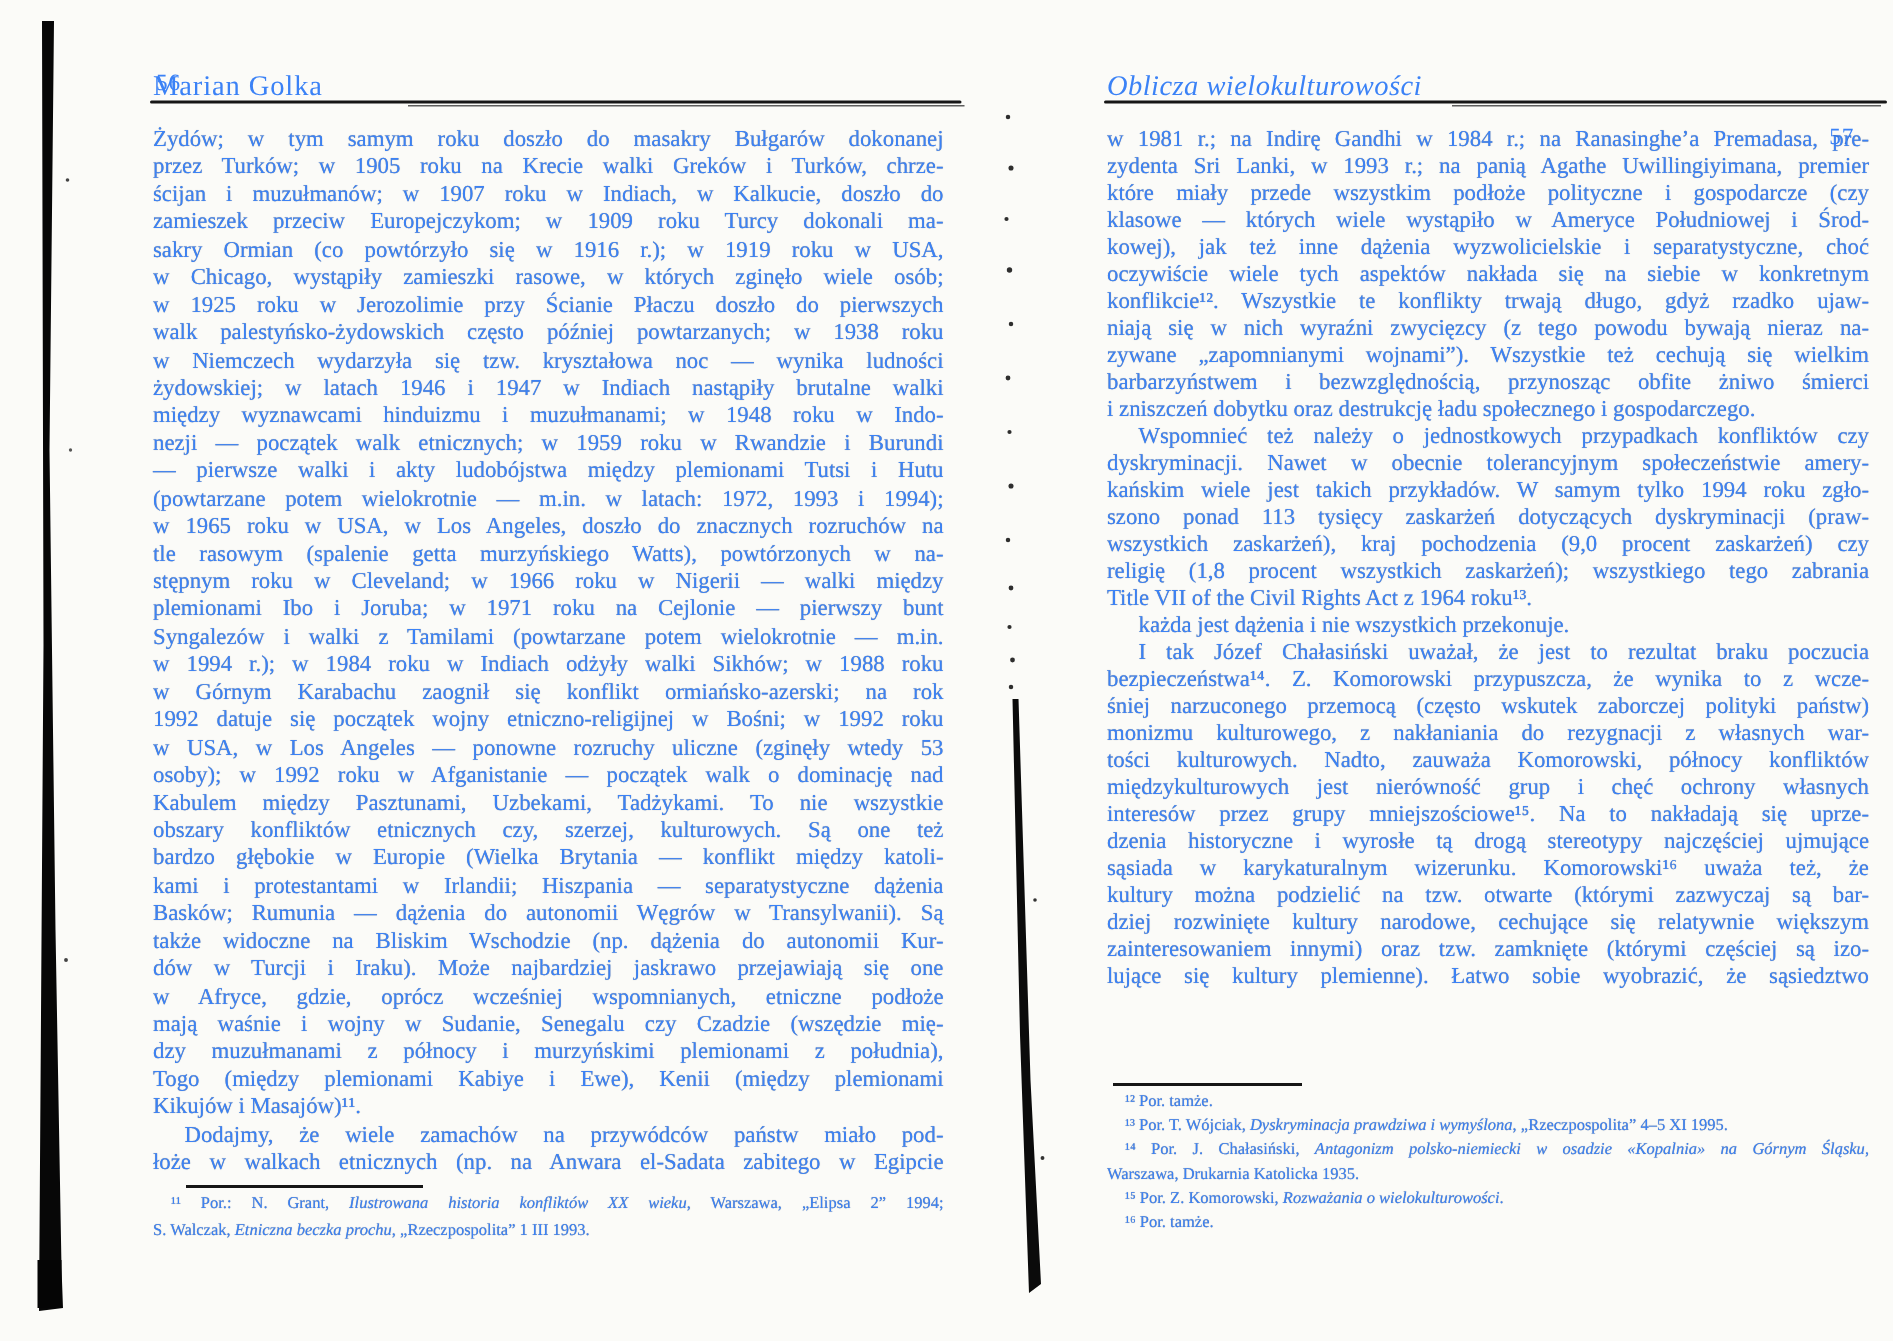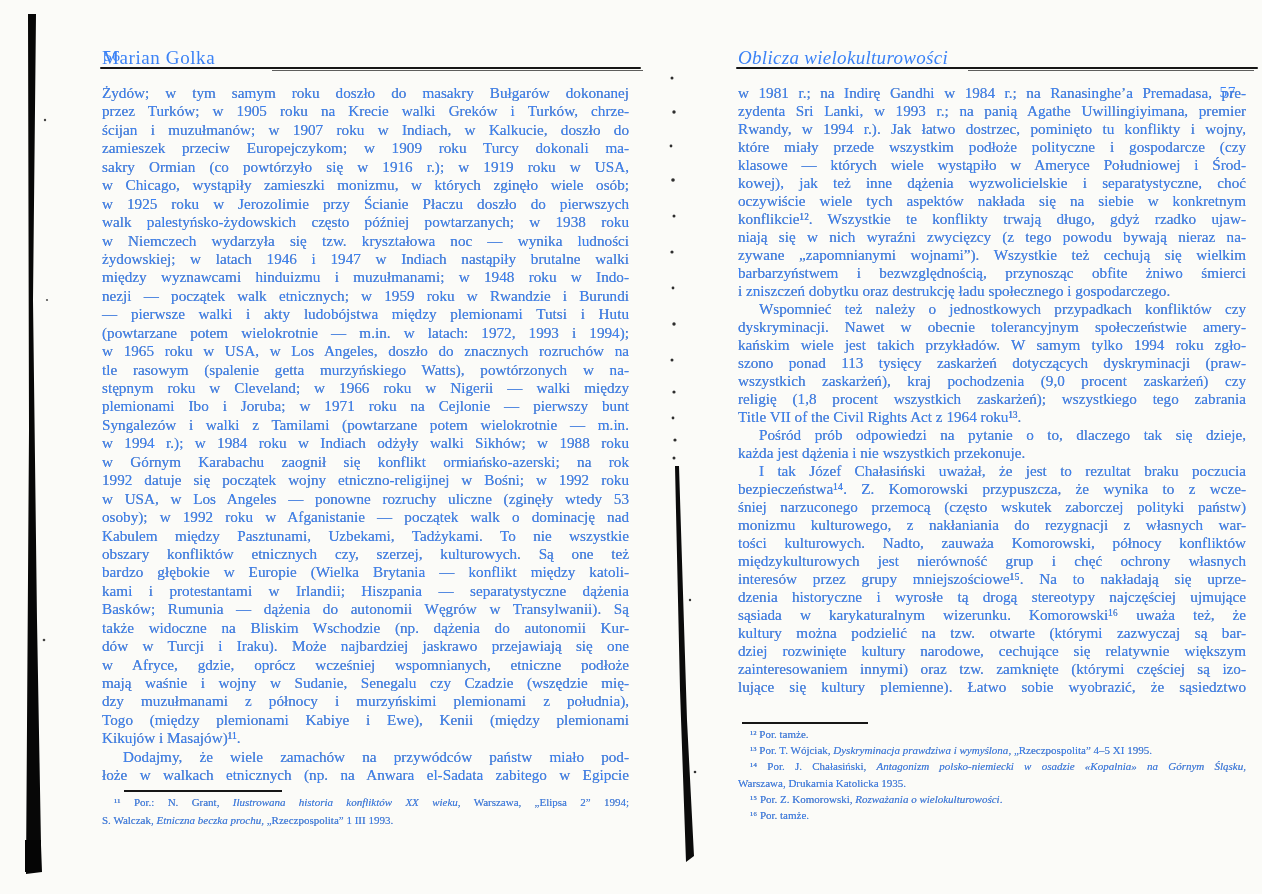--- a/index.html
+++ b/index.html
@@ -73,21 +73,21 @@
     <div class="runhead">Marian Golka</div>
     <div class="rule-main"></div>
     <div class="rule-sub"></div>
     <div class="bodytext">
         <div class="para">
           <div class="tline">Żydów; w tym samym roku doszło do masakry Bułgarów dokonanej</div>
           <div class="tline">przez Turków; w 1905 roku na Krecie walki Greków i Turków, chrze-</div>
           <div class="tline">ścijan i muzułmanów; w 1907 roku w Indiach, w Kalkucie, doszło do</div>
           <div class="tline">zamieszek przeciw Europejczykom; w 1909 roku Turcy dokonali ma-</div>
           <div class="tline">sakry Ormian (co powtórzyło się w 1916 r.); w 1919 roku w USA,</div>
-          <div class="tline">w Chicago, wystąpiły zamieszki monizmu, w których zginęło wiele osób;</div>
+          <div class="tline">w Chicago, wystąpiły zamieszki rasowe, w których zginęło wiele osób;</div>
           <div class="tline">w 1925 roku w Jerozolimie przy Ścianie Płaczu doszło do pierwszych</div>
           <div class="tline">walk palestyńsko-żydowskich często później powtarzanych; w 1938 roku</div>
           <div class="tline">w Niemczech wydarzyła się tzw. kryształowa noc — wynika ludności</div>
           <div class="tline">żydowskiej; w latach 1946 i 1947 w Indiach nastąpiły brutalne walki</div>
           <div class="tline">między wyznawcami hinduizmu i muzułmanami; w 1948 roku w Indo-</div>
           <div class="tline">nezji — początek walk etnicznych; w 1959 roku w Rwandzie i Burundi</div>
           <div class="tline">— pierwsze walki i akty ludobójstwa między plemionami Tutsi i Hutu</div>
           <div class="tline">(powtarzane potem wielokrotnie — m.in. w latach: 1972, 1993 i 1994);</div>
           <div class="tline">w 1965 roku w USA, w Los Angeles, doszło do znacznych rozruchów na</div>
           <div class="tline">tle rasowym (spalenie getta murzyńskiego Watts), powtórzonych w na-</div>
@@ -128,42 +128,40 @@
 
   <section class="page right">
     <div class="runhead">Oblicza wielokulturowości</div>
     <div class="pagenum">57</div>
     <div class="rule-main"></div>
     <div class="rule-sub"></div>
     <div class="bodytext">
         <div class="para">
           <div class="tline">w 1981 r.; na Indirę Gandhi w 1984 r.; na Ranasinghe’a Premadasa, pre-</div>
           <div class="tline">zydenta Sri Lanki, w 1993 r.; na panią Agathe Uwillingiyimana, premier</div>
-          <div class="tline">Rwandy, w 1994 r.). Jak łatwo dostrzec, pominięto tu konflikty i wojny,</div>
           <div class="tline">które miały przede wszystkim podłoże polityczne i gospodarcze (czy</div>
           <div class="tline">klasowe — których wiele wystąpiło w Ameryce Południowej i Środ-</div>
           <div class="tline">kowej), jak też inne dążenia wyzwolicielskie i separatystyczne, choć</div>
           <div class="tline">oczywiście wiele tych aspektów nakłada się na siebie w konkretnym</div>
           <div class="tline">konflikcie¹². Wszystkie te konflikty trwają długo, gdyż rzadko ujaw-</div>
           <div class="tline">niają się w nich wyraźni zwycięzcy (z tego powodu bywają nieraz na-</div>
           <div class="tline">zywane „zapomnianymi wojnami”). Wszystkie też cechują się wielkim</div>
           <div class="tline">barbarzyństwem i bezwzględnością, przynosząc obfite żniwo śmierci</div>
           <div class="tline endline">i zniszczeń dobytku oraz destrukcję ładu społecznego i gospodarczego.</div>
         </div>
         <div class="para indent">
           <div class="tline">Wspomnieć też należy o jednostkowych przypadkach konfliktów czy</div>
           <div class="tline">dyskryminacji. Nawet w obecnie tolerancyjnym społeczeństwie amery-</div>
           <div class="tline">kańskim wiele jest takich przykładów. W samym tylko 1994 roku zgło-</div>
           <div class="tline">szono ponad 113 tysięcy zaskarżeń dotyczących dyskryminacji (praw-</div>
           <div class="tline">wszystkich zaskarżeń), kraj pochodzenia (9,0 procent zaskarżeń) czy</div>
           <div class="tline">religię (1,8 procent wszystkich zaskarżeń); wszystkiego tego zabrania</div>
           <div class="tline endline">Title VII of the Civil Rights Act z 1964 roku¹³.</div>
         </div>
         <div class="para indent">
-          <div class="tline">Pośród prób odpowiedzi na pytanie o to, dlaczego tak się dzieje,</div>
           <div class="tline endline">każda jest dążenia i nie wszystkich przekonuje.</div>
         </div>
         <div class="para indent">
           <div class="tline">I tak Józef Chałasiński uważał, że jest to rezultat braku poczucia</div>
           <div class="tline">bezpieczeństwa¹⁴. Z. Komorowski przypuszcza, że wynika to z wcze-</div>
           <div class="tline">śniej narzuconego przemocą (często wskutek zaborczej polityki państw)</div>
           <div class="tline">monizmu kulturowego, z nakłaniania do rezygnacji z własnych war-</div>
           <div class="tline">tości kulturowych. Nadto, zauważa Komorowski, północy konfliktów</div>
           <div class="tline">międzykulturowych jest nierówność grup i chęć ochrony własnych</div>
           <div class="tline">interesów przez grupy mniejszościowe¹⁵. Na to nakładają się uprze-</div>

